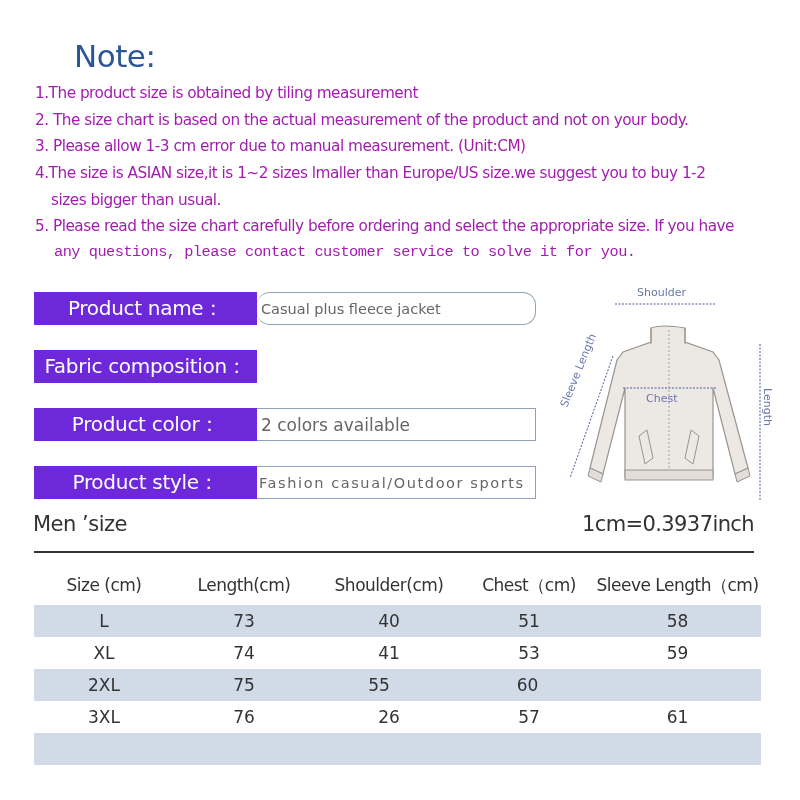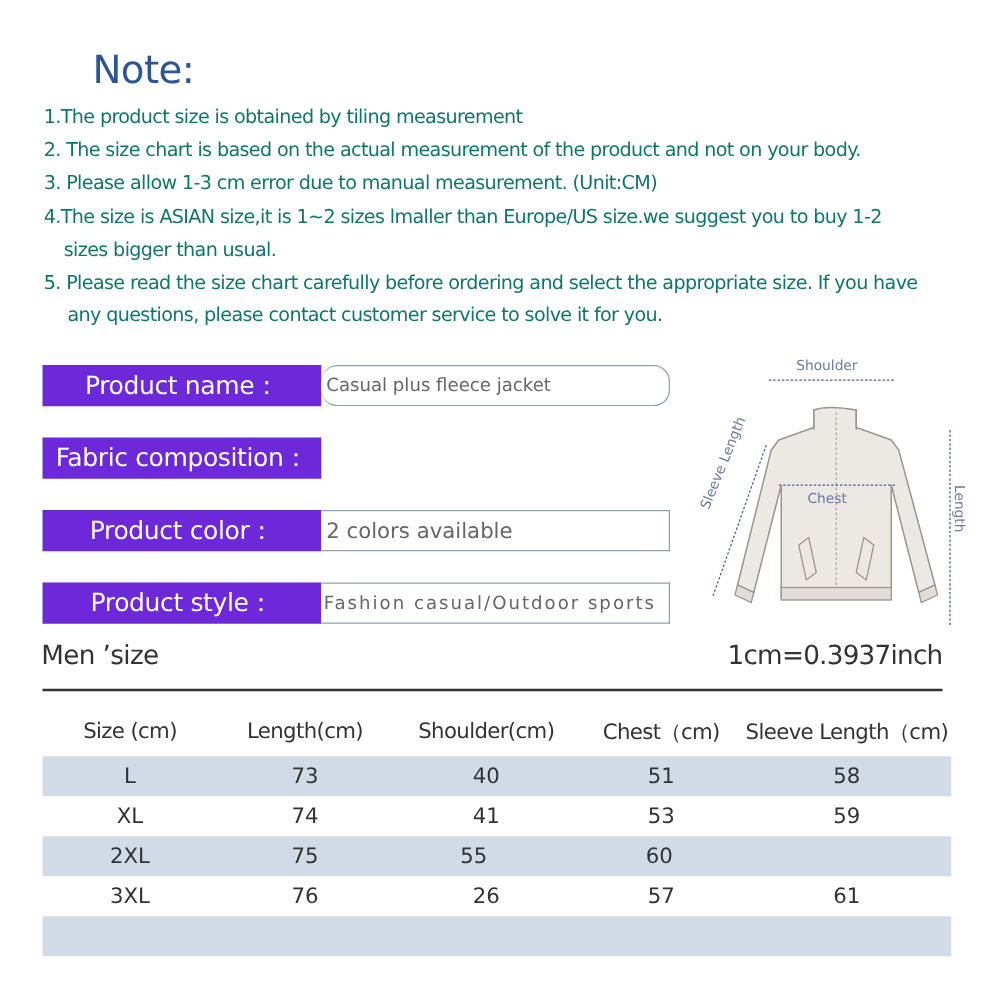--- a/index.html
+++ b/index.html
@@ -6,26 +6,26 @@
     body {
       width: 800px; height: 800px; background: #ffffff; position: relative;
       font-family: "DejaVu Sans", sans-serif; overflow: hidden;
     }
     .note-title {
       position: absolute; left: 36px; top: 38px;
       font-size: 31px; color: #2b5597; letter-spacing: -0.5px;
       font-family: "DejaVu Sans", sans-serif; font-weight: normal; margin-left: 38px;
     }
     .note-line {
-      position: absolute; left: 35px; font-size: 15.3px; color: #0f766e;
+      position: absolute; left: 35px; font-size: 15.3px; color: #a21caf;
       white-space: nowrap; letter-spacing: -0.5px;
       font-family: "DejaVu Sans", sans-serif;
     }
     .note-line.indent { left: 51px; }
-    .note-line.indent2 { left: 54px; }
+    .note-line.indent2 { left: 54px; font-family: Liberation Mono, monospace; }
 
     .info-row { position: absolute; left: 34px; width: 502px; height: 33px; display: flex; }
     .info-label {
       width: 223px; height: 33px; background: #6d28d9; color: #ffffff;
       font-size: 20px; display: flex; align-items: center; justify-content: center;
       white-space: nowrap; letter-spacing: -0.3px;
     }
     .info-value {
       flex: 1; height: 31px; border: 1px solid #8da3b5; border-left: none; background: #fff;
       color: #666; display: flex; align-items: center; padding-left: 4px; white-space: nowrap;

